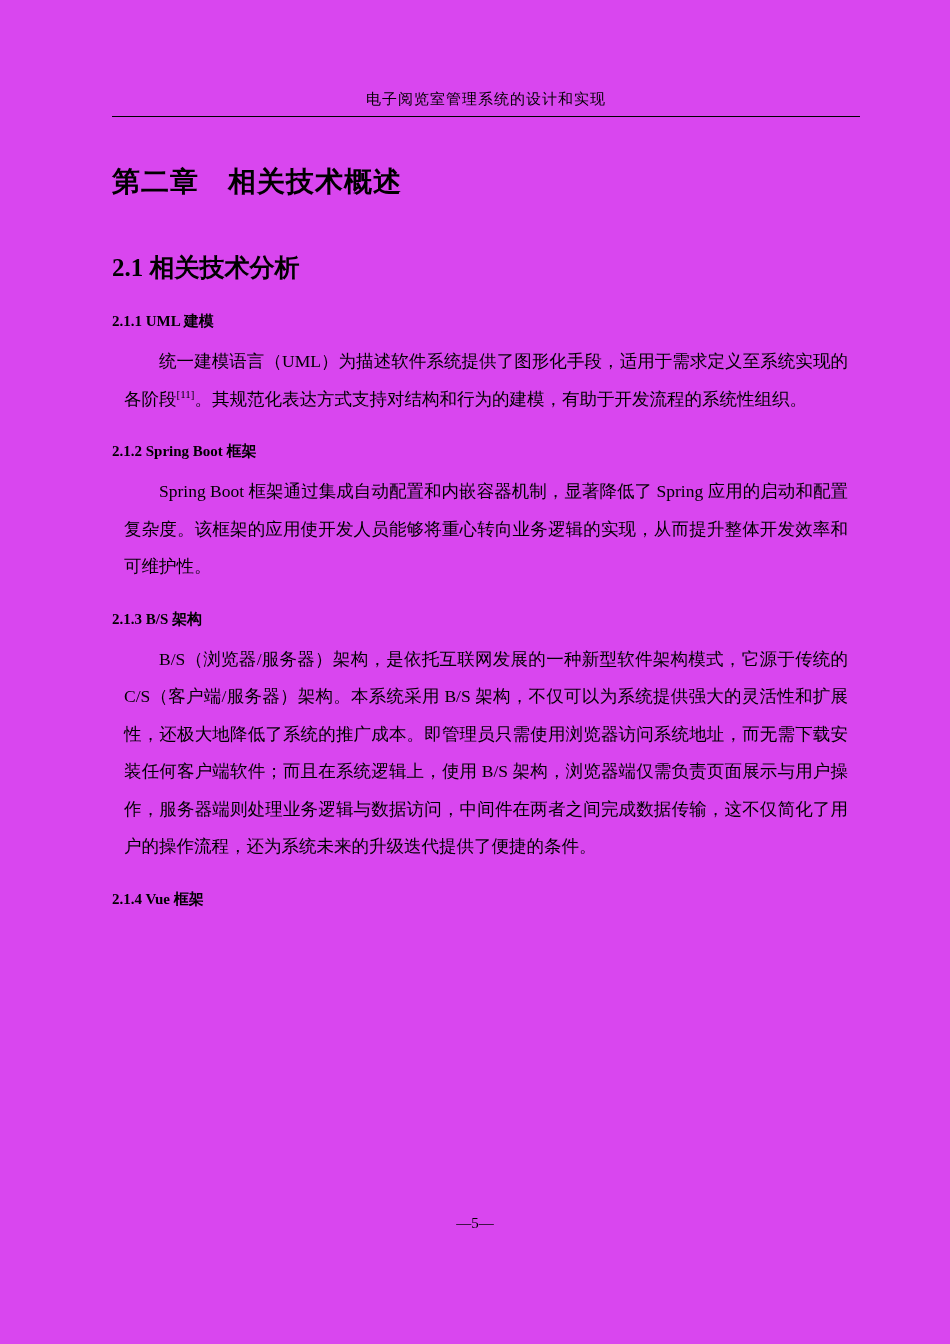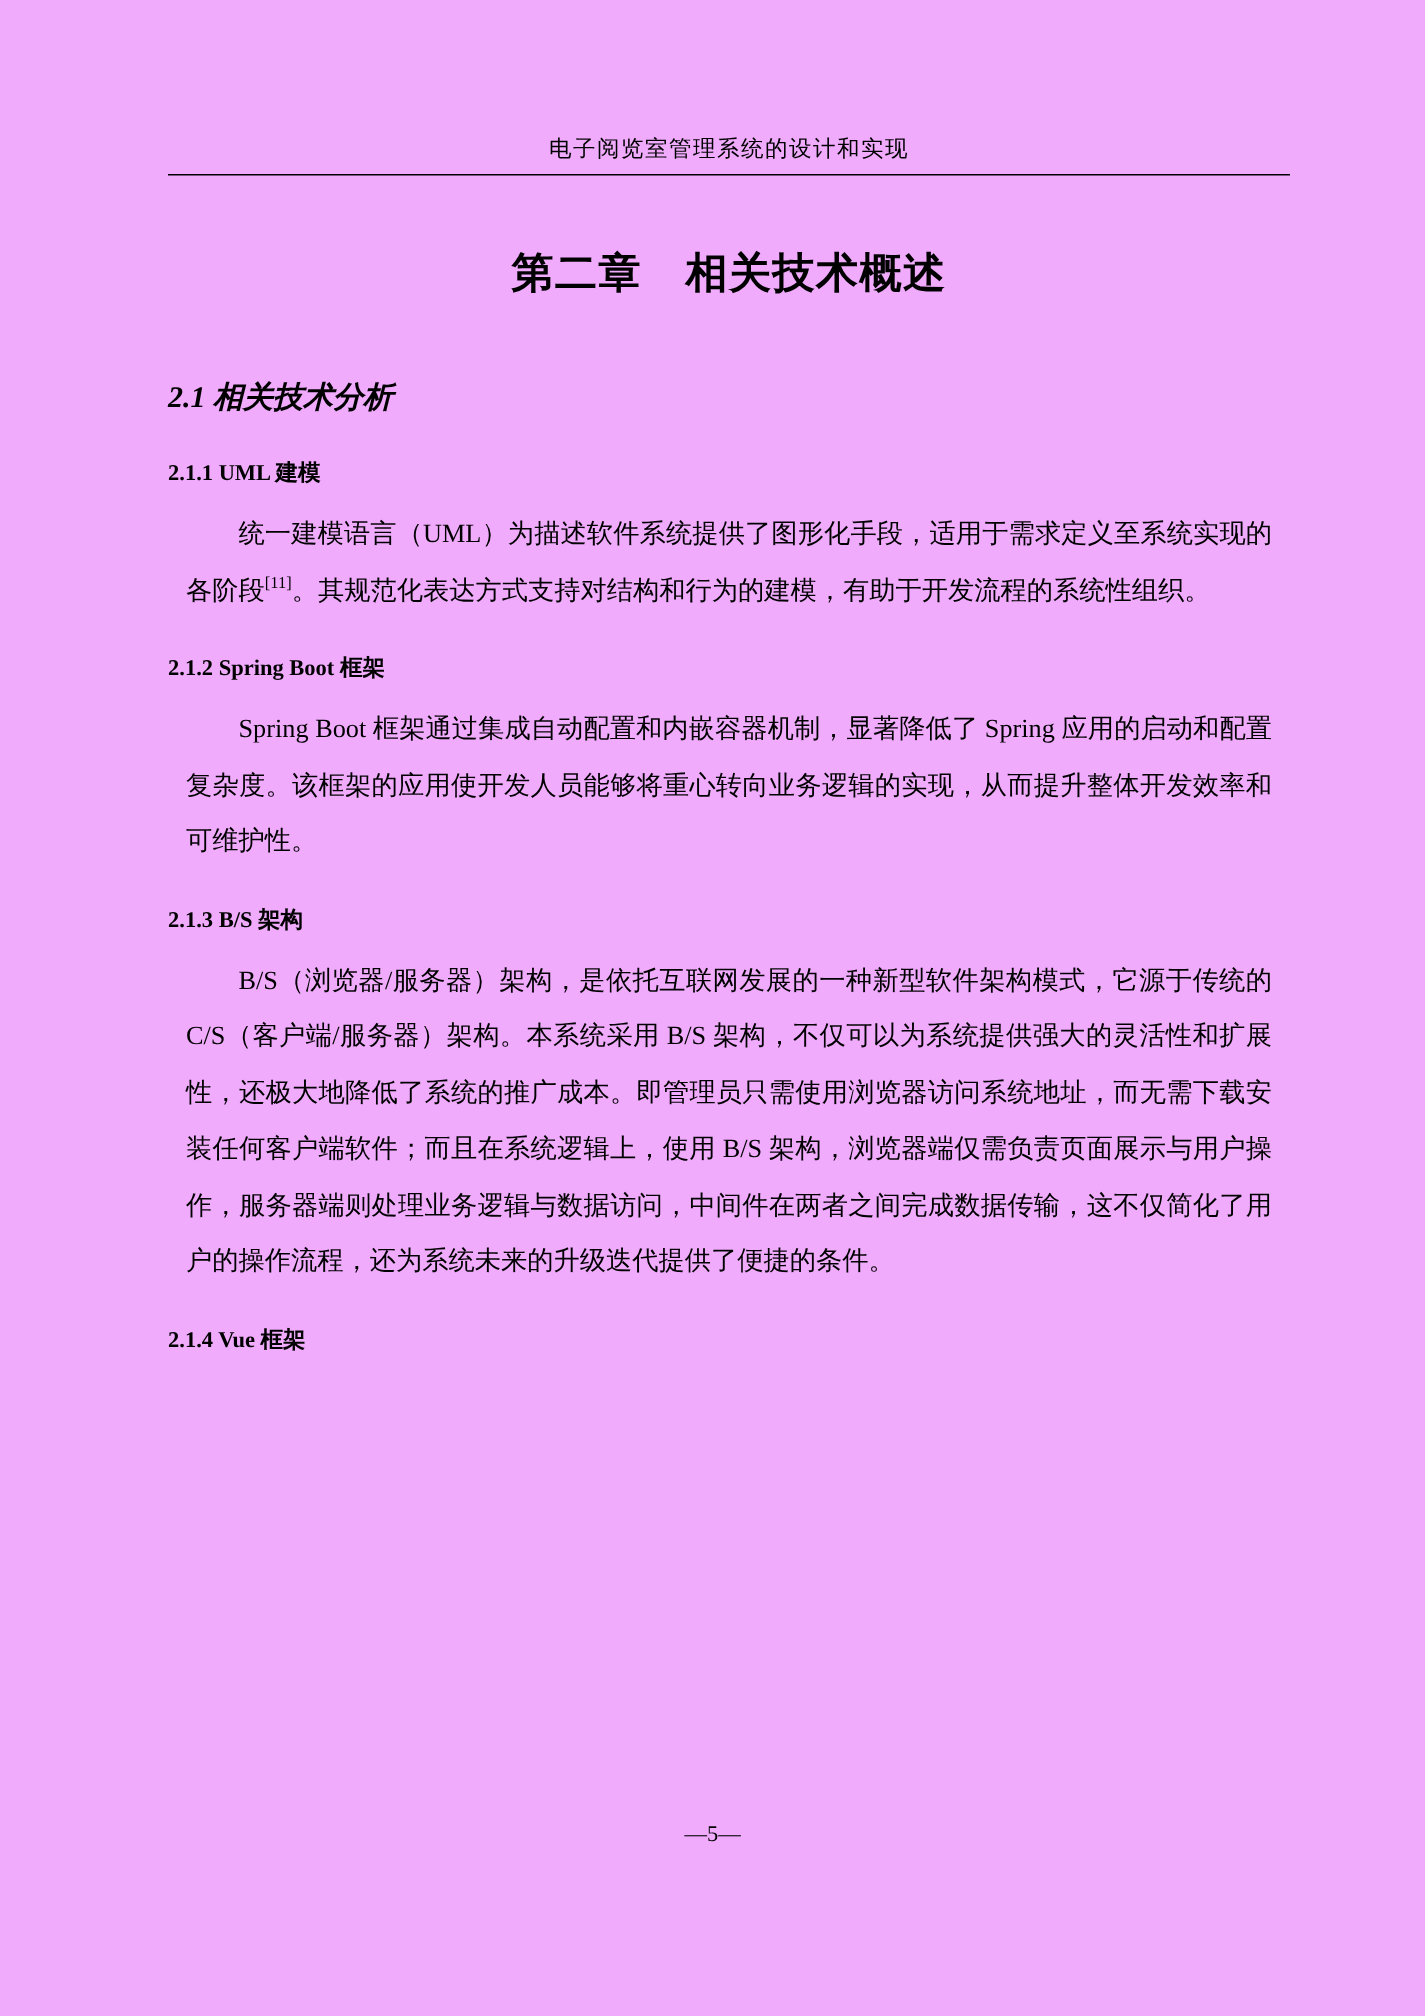--- a/index.html
+++ b/index.html
@@ -5,46 +5,45 @@
   html, body {
     margin: 0;
     padding: 0;
     background: #ffffff;
   }
   .page {
     position: relative;
     width: 950px;
     height: 1344px;
     margin: 0 auto;
-    background: #f0abfc;
+    background: #d946ef;
     color: #000000;
     font-family: "Liberation Serif", "DejaVu Serif", serif;
     box-sizing: border-box;
     padding: 90px 90px 0 112px;
     overflow: hidden;
   }
   .page-header {
     text-align: center;
     font-size: 15px;
     letter-spacing: 1px;
     padding-bottom: 7px;
     border-bottom: 1px solid #000000;
   }
   .chapter-title {
     margin: 46px 0 50px 0;
-    text-align: center;
+    text-align: left;
     font-size: 28px;
     font-weight: bold;
     letter-spacing: 1px;
   }
   .section-title {
     margin: 0 0 28px 0;
-    font-size: 20px;
+    font-size: 25px;
     font-weight: bold;
-    font-style: italic;
   }
   .subsection {
     margin: 0;
   }
   .subsection-heading {
     margin: 24px 0 8px 0;
     font-size: 15px;
     font-weight: bold;
   }
   .body-para {

